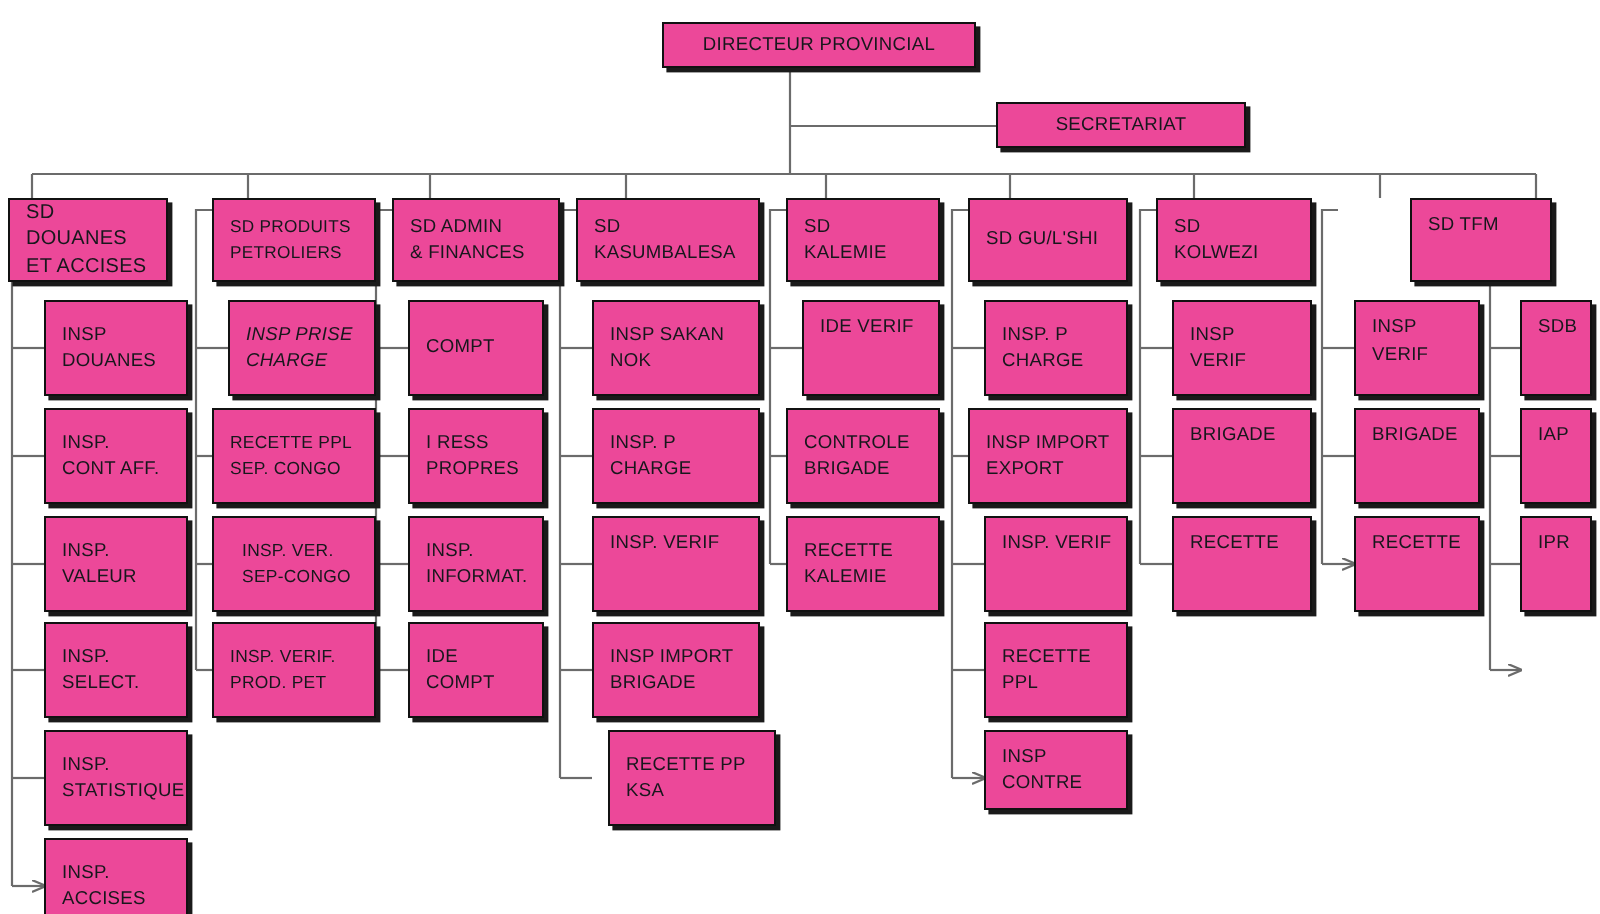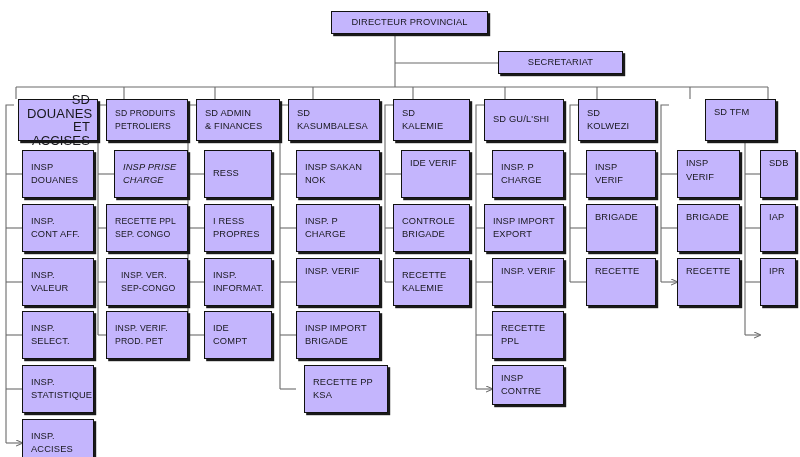--- a/index.html
+++ b/index.html
@@ -22,21 +22,21 @@
     position: absolute;
     left: 0;
     top: 0;
     width: 800px;
     height: 457px;
     pointer-events: none;
   }
   .node {
     position: absolute;
     box-sizing: border-box;
-    background: #c4b5fd;
+    background: #ec4899;
     border: 1.6px solid #111111;
     box-shadow: 2.2px 2.2px 0 0 #1a1a1a;
     display: flex;
     flex-direction: column;
     justify-content: center;
     align-items: flex-start;
     padding: 3px 7px 3px 8px;
     font-size: 9.3px;
     line-height: 13.5px;
     letter-spacing: 0.15px;
@@ -145,21 +145,21 @@
   </svg>
 
   <div class="node center" style="left:331px; top:11px; width:157px; height:23px;">
     <span class="node-label">DIRECTEUR PROVINCIAL</span>
   </div>
 
   <div class="node center" style="left:498px; top:51px; width:125px; height:23px;">
     <span class="node-label">SECRETARIAT</span>
   </div>
 
-  <div class="node" style="left:18px; top:99px; width:80px; height:42px; font-size:13px;text-align:right;">
+  <div class="node" style="left:4px; top:99px; width:80px; height:42px; font-size:10px;">
     <span class="node-label">SD DOUANES
 ET ACCISES</span>
   </div>
   <div class="node" style="left:22px; top:150px; width:72px; height:48px;">
     <span class="node-label">INSP
 DOUANES</span>
   </div>
   <div class="node" style="left:22px; top:204px; width:72px; height:48px;">
     <span class="node-label">INSP.
 CONT AFF.</span>
@@ -200,21 +200,21 @@
   <div class="node" style="left:106px; top:311px; width:82px; height:48px; font-size:8.7px;">
     <span class="node-label">INSP.  VERIF.
 PROD. PET</span>
   </div>
 
   <div class="node" style="left:196px; top:99px; width:84px; height:42px;">
     <span class="node-label">SD ADMIN
 &amp; FINANCES</span>
   </div>
   <div class="node" style="left:204px; top:150px; width:68px; height:48px;">
-    <span class="node-label">RESS</span>
+    <span class="node-label">COMPT</span>
   </div>
   <div class="node" style="left:204px; top:204px; width:68px; height:48px;">
     <span class="node-label">I RESS
 PROPRES</span>
   </div>
   <div class="node" style="left:204px; top:258px; width:68px; height:48px;">
     <span class="node-label">INSP.
 INFORMAT.</span>
   </div>
   <div class="node" style="left:204px; top:311px; width:68px; height:48px;">

